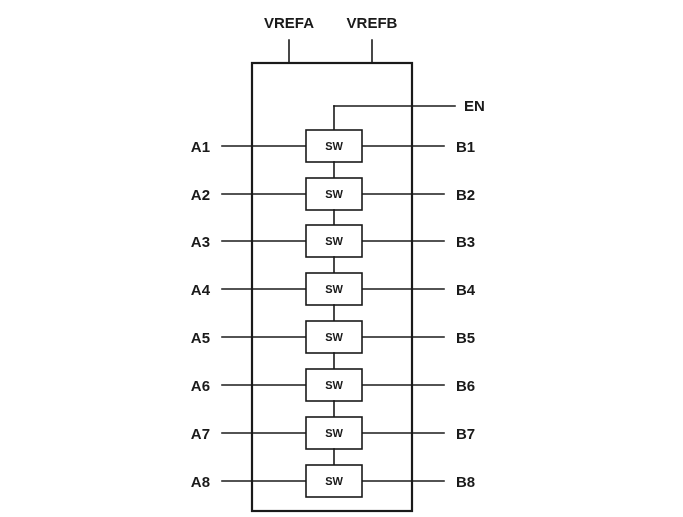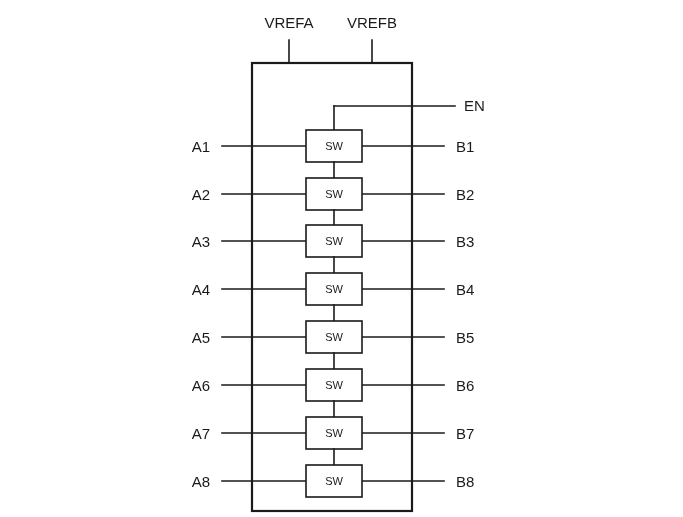--- a/index.html
+++ b/index.html
@@ -10,20 +10,21 @@
     width: 683px;
     height: 517px;
     background: #ffffff;
     font-family: "Liberation Sans", sans-serif;
     overflow: hidden;
   }
   #diagram-root {
     position: relative;
     width: 683px;
     height: 386px;
+    font-weight: bold;
   }
   svg#schematic {
     position: absolute;
     top: 0;
     left: 0;
     width: 683px;
     height: 517px;
   }
   .wire {
     stroke: #1a1a1a;

